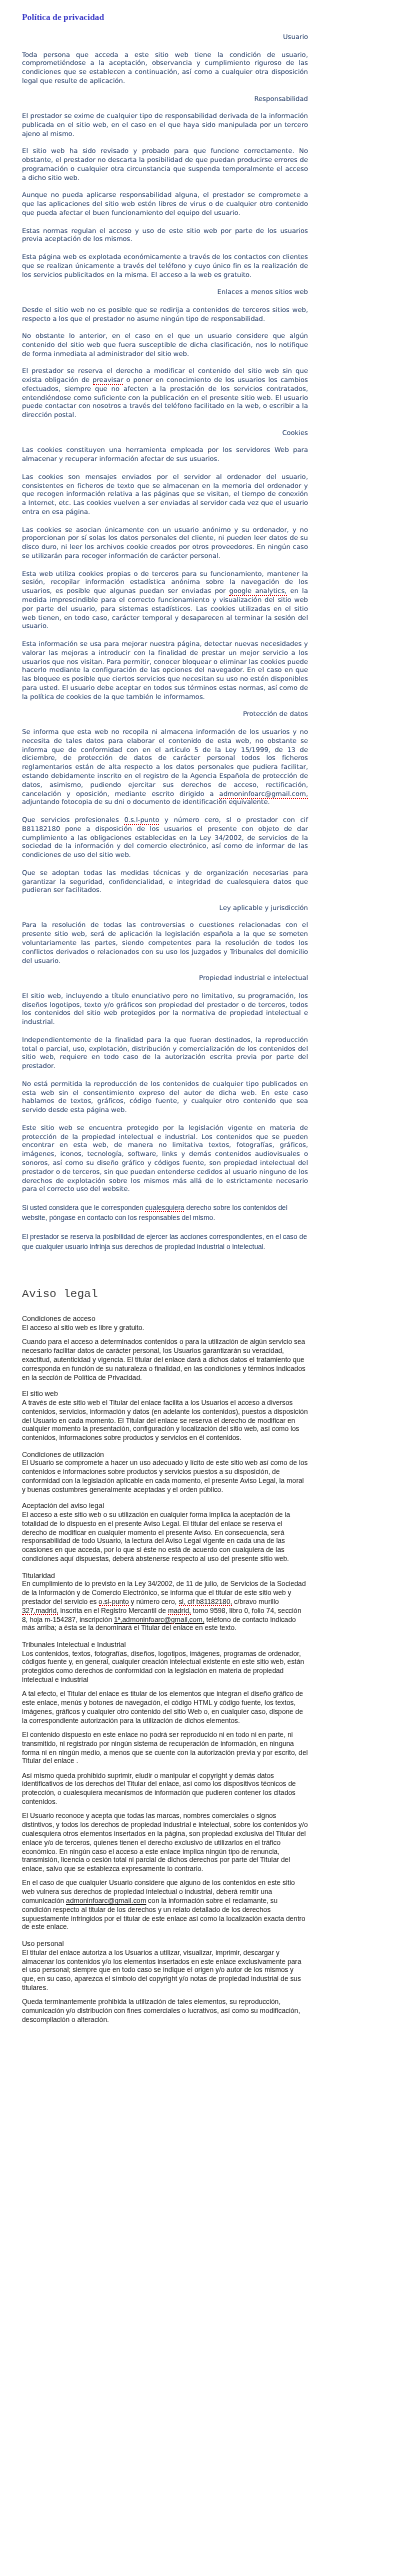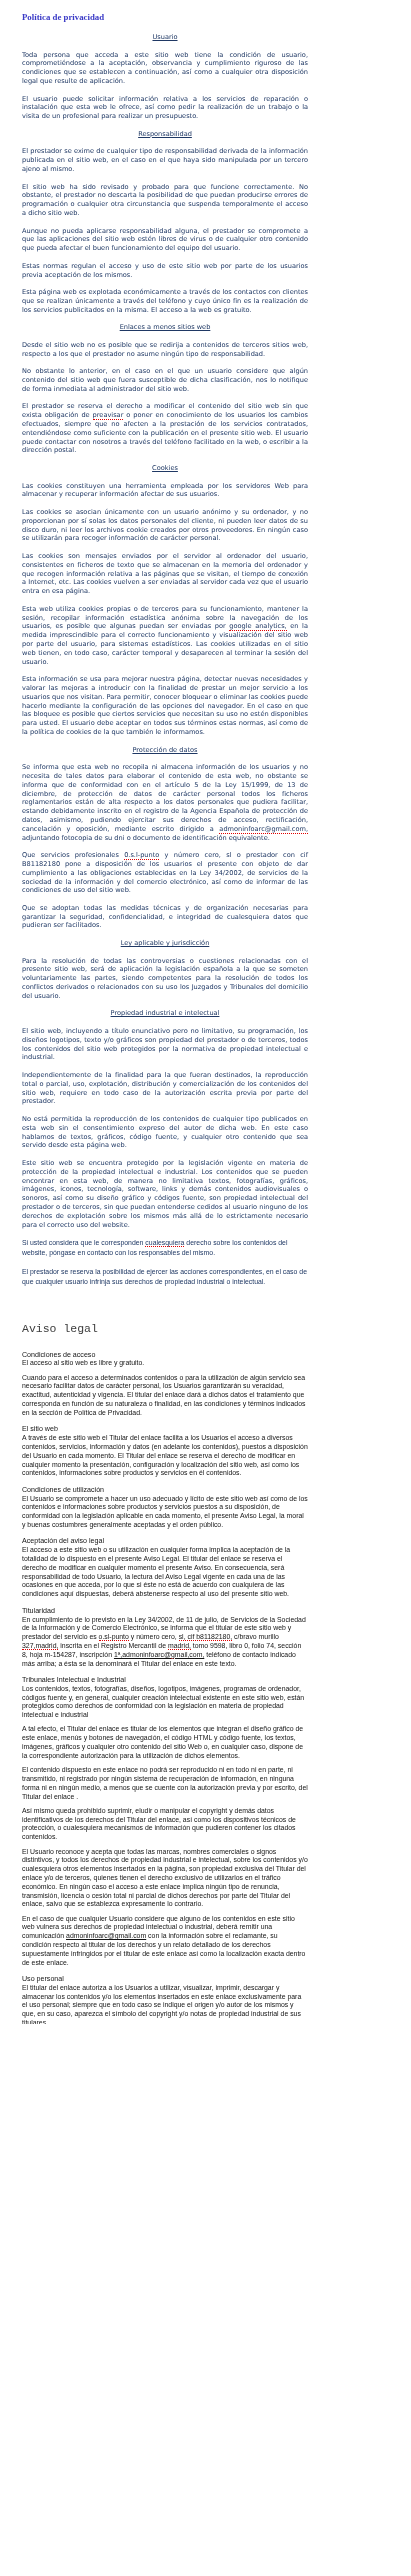--- a/index.html
+++ b/index.html
@@ -22,21 +22,21 @@
     color:var(--title-accent,#3a3ac6);
     margin:0 0 10px 0;
   }
   .pp p{
     font-family:"DejaVu Sans",sans-serif;
     font-size:6.6px;line-height:8.8px;
     color:var(--privacy-text,#1F3864);
     text-align:justify;
     margin:0 0 8.8px 0;
   }
-  .pp p.pp-heading{text-align:center;text-decoration:underline;}
+  .pp p.pp-heading{text-align:right;}
   .pp p.alt{
     font-family:"Liberation Sans",sans-serif;
     font-size:6.9px;line-height:10px;
     text-align:left;
   }
 
   
   .legal-title{
     font-family:Liberation Mono, monospace;
     font-weight:normal;
@@ -67,35 +67,34 @@
 <body>
 
 <div class="page">
   <div class="col">
 
     <section class="pp">
       <h1 class="pp-title">Política de privacidad</h1>
       <div id="privacy-sections">
           <p class="pp-heading">Usuario</p>
           <p class="rich">Toda persona que acceda a este sitio web tiene la condición de usuario, comprometiéndose a la aceptación, observancia y cumplimiento riguroso de las condiciones que se establecen a continuación, así como a cualquier otra disposición legal que resulte de aplicación.</p>
-          <p class="rich">El usuario puede solicitar información relativa a los servicios de reparación o instalación que esta web le ofrece, así como pedir la realización de un trabajo o la visita de un profesional para realizar un presupuesto.</p>
           <p class="pp-heading">Responsabilidad</p>
           <p class="rich">El prestador se exime de cualquier tipo de responsabilidad derivada de la información publicada en el sitio web, en el caso en el que haya sido manipulada por un tercero ajeno al mismo.</p>
           <p class="rich">El sitio web ha sido revisado y probado para que funcione correctamente. No obstante, el prestador no descarta la posibilidad de que puedan producirse errores de programación o cualquier otra circunstancia que suspenda temporalmente el acceso a dicho sitio web.</p>
           <p class="rich">Aunque no pueda aplicarse responsabilidad alguna, el prestador se compromete a que las aplicaciones del sitio web estén libres de virus o de cualquier otro contenido que pueda afectar el buen funcionamiento del equipo del usuario.</p>
           <p class="rich">Estas normas regulan el acceso y uso de este sitio web por parte de los usuarios previa aceptación de los mismos.</p>
           <p class="rich">Esta página web es explotada económicamente a través de los contactos con clientes que se realizan únicamente a través del teléfono y cuyo único fin es la realización de los servicios publicitados en la misma. El acceso a la web es gratuito.</p>
           <p class="pp-heading">Enlaces a menos sitios web</p>
           <p class="rich">Desde el sitio web no es posible que se redirija a contenidos de terceros sitios web, respecto a los que el prestador no asume ningún tipo de responsabilidad.</p>
           <p class="rich">No obstante lo anterior, en el caso en el que un usuario considere que algún contenido del sitio web que fuera susceptible de dicha clasificación, nos lo notifique de forma inmediata al administrador del sitio web.</p>
           <p class="rich">El prestador se reserva el derecho a modificar el contenido del sitio web sin que exista obligación de <span class="sq">preavisar</span> o poner en conocimiento de los usuarios los cambios efectuados, siempre que no afecten a la prestación de los servicios contratados, entendiéndose como suficiente con la publicación en el presente sitio web. El usuario puede contactar con nosotros a través del teléfono facilitado en la web, o escribir a la dirección postal.</p>
           <p class="pp-heading">Cookies</p>
           <p class="rich">Las cookies constituyen una herramienta empleada por los servidores Web para almacenar y recuperar información afectar de sus usuarios.</p>
+          <p class="rich">Las cookies son mensajes enviados por el servidor al ordenador del usuario, consistentes en ficheros de texto que se almacenan en la memoria del ordenador y que recogen información relativa a las páginas que se visitan, el tiempo de conexión a Internet, etc. Las cookies vuelven a ser enviadas al servidor cada vez que el usuario entra en esa página.</p>
           <p class="rich">Las cookies se asocian únicamente con un usuario anónimo y su ordenador, y no proporcionan por sí solas los datos personales del cliente, ni pueden leer datos de su disco duro, ni leer los archivos cookie creados por otros proveedores. En ningún caso se utilizarán para recoger información de carácter personal.</p>
-          <p class="rich">Las cookies son mensajes enviados por el servidor al ordenador del usuario, consistentes en ficheros de texto que se almacenan en la memoria del ordenador y que recogen información relativa a las páginas que se visitan, el tiempo de conexión a Internet, etc. Las cookies vuelven a ser enviadas al servidor cada vez que el usuario entra en esa página.</p>
           <p class="rich">Esta web utiliza cookies propias o de terceros para su funcionamiento, mantener la sesión, recopilar información estadística anónima sobre la navegación de los usuarios, es posible que algunas puedan ser enviadas por <span class="sq">google analytics,</span> en la medida imprescindible para el correcto funcionamiento y visualización del sitio web por parte del usuario, para sistemas estadísticos. Las cookies utilizadas en el sitio web tienen, en todo caso, carácter temporal y desaparecen al terminar la sesión del usuario.</p>
           <p class="rich">Esta información se usa para mejorar nuestra página, detectar nuevas necesidades y valorar las mejoras a introducir con la finalidad de prestar un mejor servicio a los usuarios que nos visitan. Para permitir, conocer bloquear o eliminar las cookies puede hacerlo mediante la configuración de las opciones del navegador. En el caso en que las bloquee es posible que ciertos servicios que necesitan su uso no estén disponibles para usted. El usuario debe aceptar en todos sus términos estas normas, así como de la política de cookies de la que también le informamos.</p>
           <p class="pp-heading">Protección de datos</p>
           <p class="rich">Se informa que esta web no recopila ni almacena información de los usuarios y no necesita de tales datos para elaborar el contenido de esta web, no obstante se informa que de conformidad con en el artículo 5 de la Ley 15/1999, de 13 de diciembre, de protección de datos de carácter personal todos los ficheros reglamentarios están de alta respecto a los datos personales que pudiera facilitar, estando debidamente inscrito en el registro de la Agencia Española de protección de datos, asimismo, pudiendo ejercitar sus derechos de acceso, rectificación, cancelación y oposición, mediante escrito dirigido a <span class="sq">admoninfoarc@gmail.com,</span> adjuntando fotocopia de su dni o documento de identificación equivalente.</p>
           <p class="rich">Que servicios profesionales <span class="sq">0.s.l-punto</span> y número cero, sl o prestador con cif B81182180 pone a disposición de los usuarios el presente con objeto de dar cumplimiento a las obligaciones establecidas en la Ley 34/2002, de servicios de la sociedad de la información y del comercio electrónico, así como de informar de las condiciones de uso del sitio web.</p>
           <p class="rich">Que se adoptan todas las medidas técnicas y de organización necesarias para garantizar la seguridad, confidencialidad, e integridad de cualesquiera datos que pudieran ser facilitados.</p>
           <p class="pp-heading">Ley aplicable y jurisdicción</p>
           <p class="rich">Para la resolución de todas las controversias o cuestiones relacionadas con el presente sitio web, será de aplicación la legislación española a la que se someten voluntariamente las partes, siendo competentes para la resolución de todos los conflictos derivados o relacionados con su uso los Juzgados y Tribunales del domicilio del usuario.</p>
           <p class="pp-heading">Propiedad industrial e intelectual</p>
           <p class="rich">El sitio web, incluyendo a título enunciativo pero no limitativo, su programación, los diseños logotipos, texto y/o gráficos son propiedad del prestador o de terceros, todos los contenidos del sitio web protegidos por la normativa de propiedad intelectual e industrial.</p>

